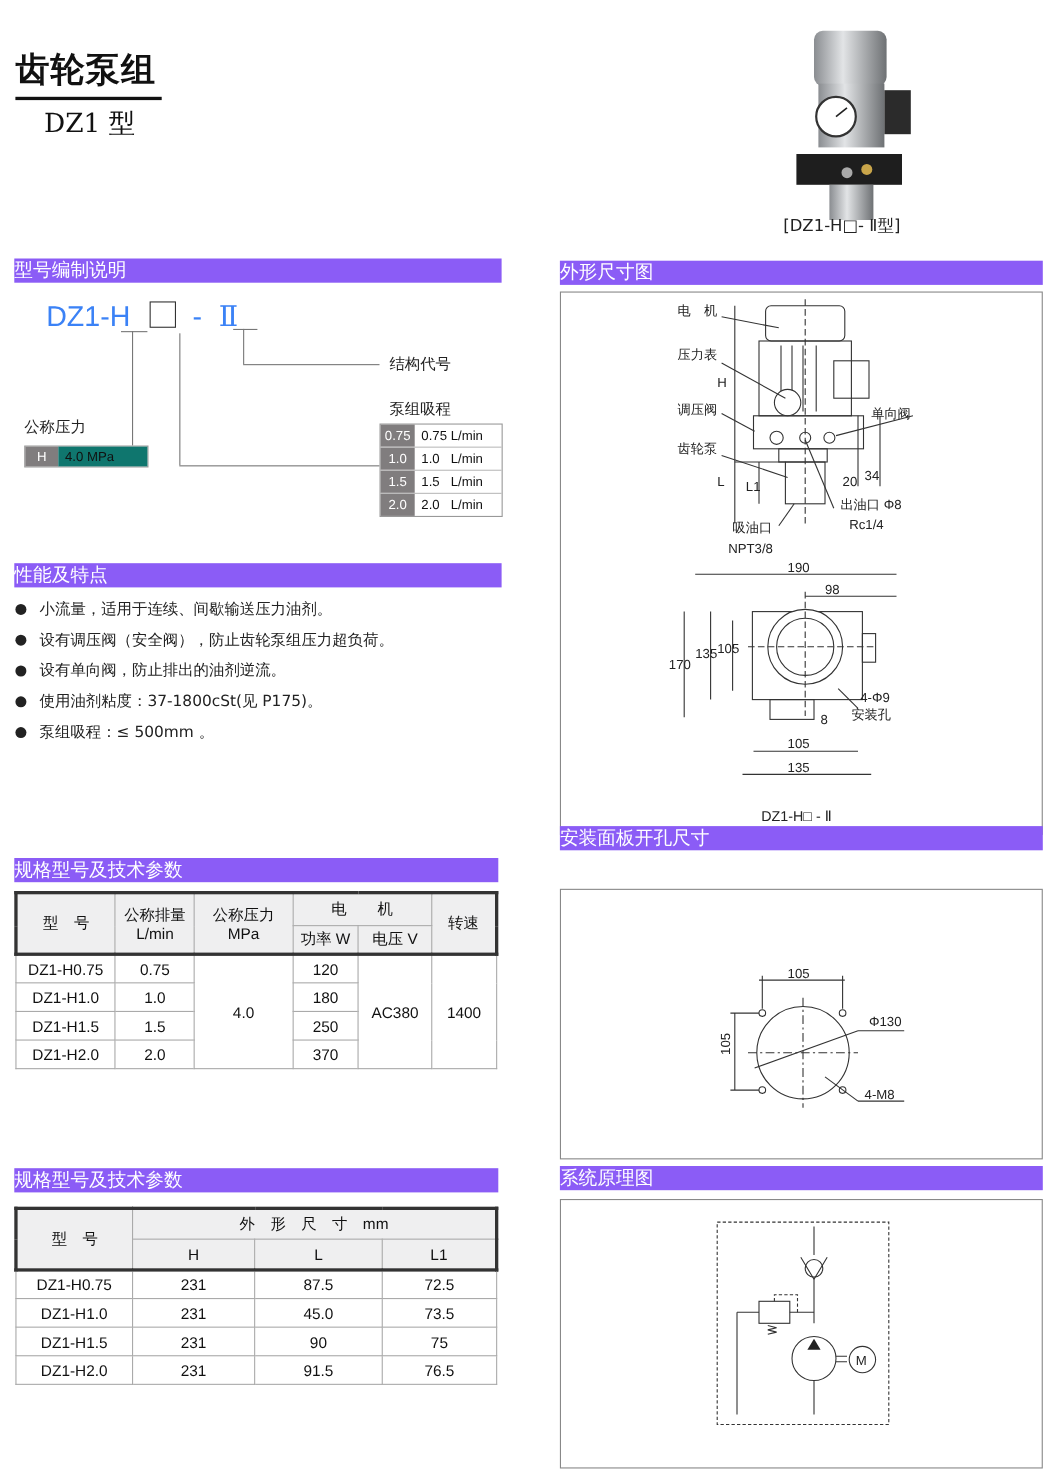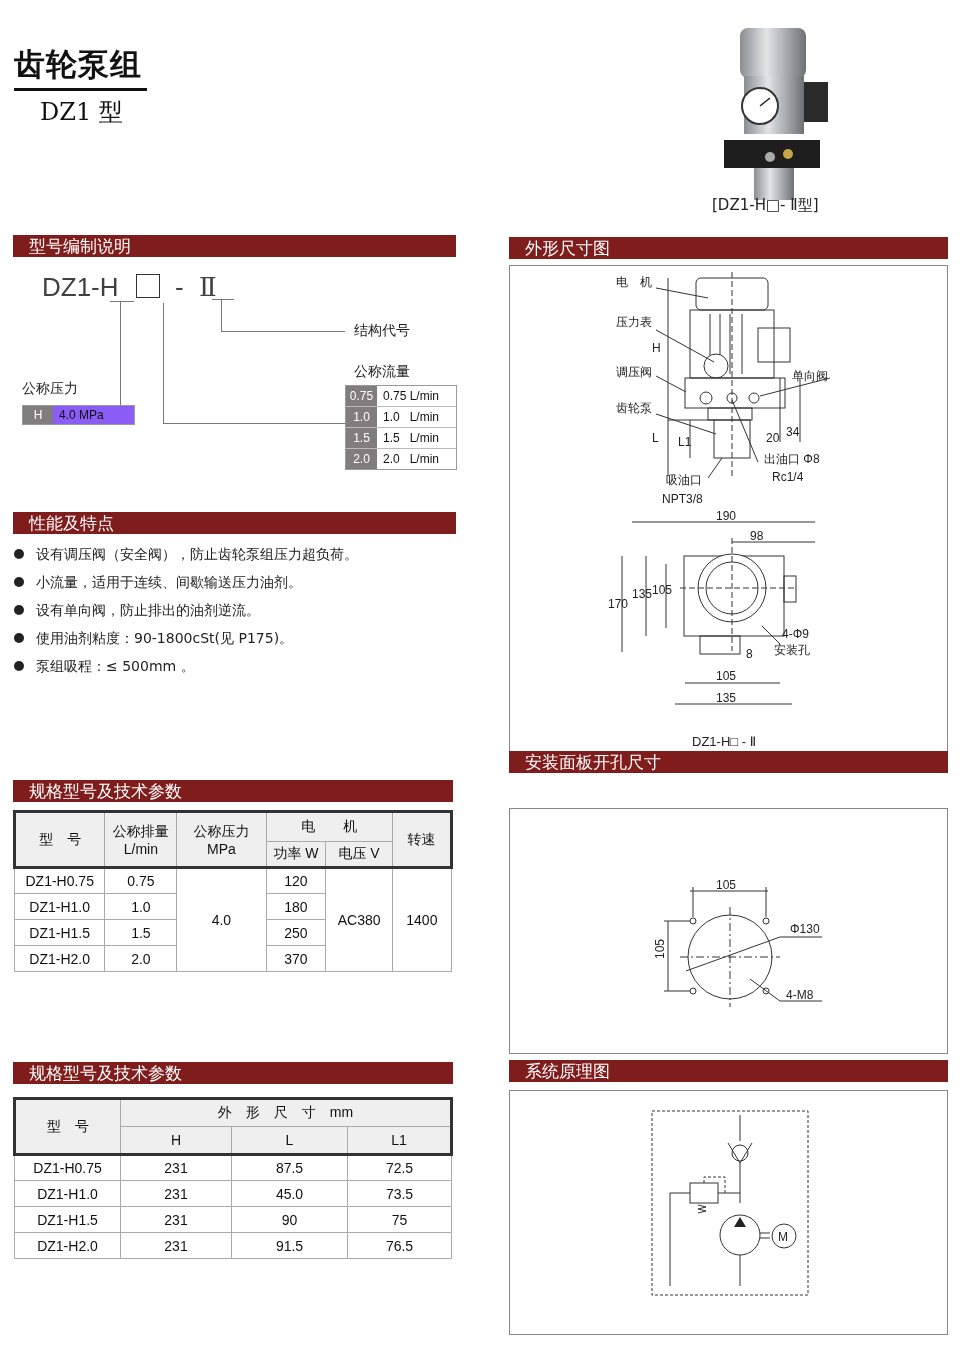--- a/index.html
+++ b/index.html
@@ -1,31 +1,31 @@
 <!DOCTYPE html>
 <html><head>
 <meta charset="utf-8">
 <style>
   html,body{margin:0;padding:0;background:#fff;}
   body{width:960px;height:1348px;position:relative;overflow:hidden;font-family:"DejaVu Sans","Liberation Sans",sans-serif;color:#222;}
   .abs{position:absolute;}
   .title{left:14px;top:46px;font-size:31px;font-weight:bold;letter-spacing:1px;color:#111;line-height:36px;}
   .title-rule{left:14px;top:88px;width:133px;height:3px;background:#111;}
   .subtitle{left:40px;top:96px;font-family:"DejaVu Serif","Liberation Serif",serif;font-size:24px;color:#111;}
-  .sec{position:absolute;height:22px;background:#7f1d1d;color:#fff;font-size:17px;line-height:22px;padding-left:16px;box-sizing:border-box;}
+  .sec{position:absolute;height:22px;background:#8b5cf6;color:#fff;font-size:17px;line-height:22px;padding-left:0;box-sizing:border-box;}
   .photo-box{left:718px;top:22px;width:120px;height:180px;}
   .photo-cap{left:712px;top:196px;font-size:15px;color:#222;}
   .panel{position:absolute;border:1px solid #888;box-sizing:border-box;background:#fff;}
   
-  .code-big{left:42px;top:272px;font-family:"Liberation Sans",sans-serif;font-size:26px;color:#404040;}
+  .code-big{left:42px;top:272px;font-family:"Liberation Sans",sans-serif;font-size:26px;color:#3b82f6;}
   .line{position:absolute;background:#777;}
   .lbl{position:absolute;font-size:14px;color:#222;}
   .kv{position:absolute;display:flex;border:1px solid #999;height:18px;font-size:12px;line-height:18px;font-family:"Liberation Sans",sans-serif;}
   .kv .k{width:30px;background:#807d7e;color:#fff;text-align:center;}
-  .kv .v{width:75px;background:#8b5cf6;color:#111;padding-left:6px;}
+  .kv .v{width:75px;background:#0f766e;color:#111;padding-left:6px;}
   .flow{position:absolute;left:345px;top:385px;border:1px solid #999;font-family:"Liberation Sans",sans-serif;font-size:12px;}
   .flow .row{display:flex;height:20px;line-height:20px;border-top:1px solid #bbb;}
   .flow .row:first-child{border-top:none;}
   .flow .k{width:31px;background:#807d7e;color:#fff;text-align:center;}
   .flow .v{width:73px;padding-left:6px;color:#111;}
   
   .feat{position:absolute;left:14px;top:540px;font-size:14px;color:#222;}
   .feat .item{height:28px;line-height:28px;display:flex;align-items:center;}
   .feat .dot{width:10px;height:10px;border-radius:50%;background:#222;margin-right:12px;}
   
@@ -79,21 +79,21 @@
 <div class="line" style="left:212px;top:299px;width:22px;height:1px;"></div>
 <div class="line" style="left:221px;top:299px;width:1px;height:32px;"></div>
 <div class="line" style="left:221px;top:331px;width:124px;height:1px;"></div>
 
 <div class="lbl" style="left:354px;top:322px;">结构代号</div>
 <div class="lbl" style="left:22px;top:380px;">公称压力</div>
 <div class="kv" style="left:22px;top:405px;">
   <div class="k">H</div>
   <div class="v">4.0 MPa</div>
 </div>
-<div class="lbl" style="left:354px;top:363px;">公称流量</div>
+<div class="lbl" style="left:354px;top:363px;">泵组吸程</div>
 <div class="flow">
   <div class="row">
       <div class="k">0.75</div>
       <div class="v">0.75 L/min</div>
     </div>
   <div class="row">
       <div class="k">1.0</div>
       <div class="v" style="white-space:pre">1.0   L/min</div>
     </div>
   <div class="row">
@@ -103,33 +103,33 @@
   <div class="row">
       <div class="k">2.0</div>
       <div class="v" style="white-space:pre">2.0   L/min</div>
     </div>
 </div>
 
 <div class="sec" style="left:13px;top:512px;width:443px;">性能及特点</div>
 <div class="feat">
   <div class="item">
       <span class="dot"></span>
+      <span>小流量，适用于连续、间歇输送压力油剂。</span>
+    </div>
+  <div class="item">
+      <span class="dot"></span>
       <span>设有调压阀（安全阀），防止齿轮泵组压力超负荷。</span>
     </div>
   <div class="item">
       <span class="dot"></span>
-      <span>小流量，适用于连续、间歇输送压力油剂。</span>
-    </div>
-  <div class="item">
-      <span class="dot"></span>
       <span>设有单向阀，防止排出的油剂逆流。</span>
     </div>
   <div class="item">
       <span class="dot"></span>
-      <span>使用油剂粘度：90-1800cSt(见 P175)。</span>
+      <span>使用油剂粘度：37-1800cSt(见 P175)。</span>
     </div>
   <div class="item">
       <span class="dot"></span>
       <span>泵组吸程：≤ 500mm 。</span>
     </div>
 </div>
 
 <div class="sec" style="left:13px;top:780px;width:440px;">规格型号及技术参数</div>
 <table class="spec" style="left:13px;top:810px;width:440px;">
   <thead>

